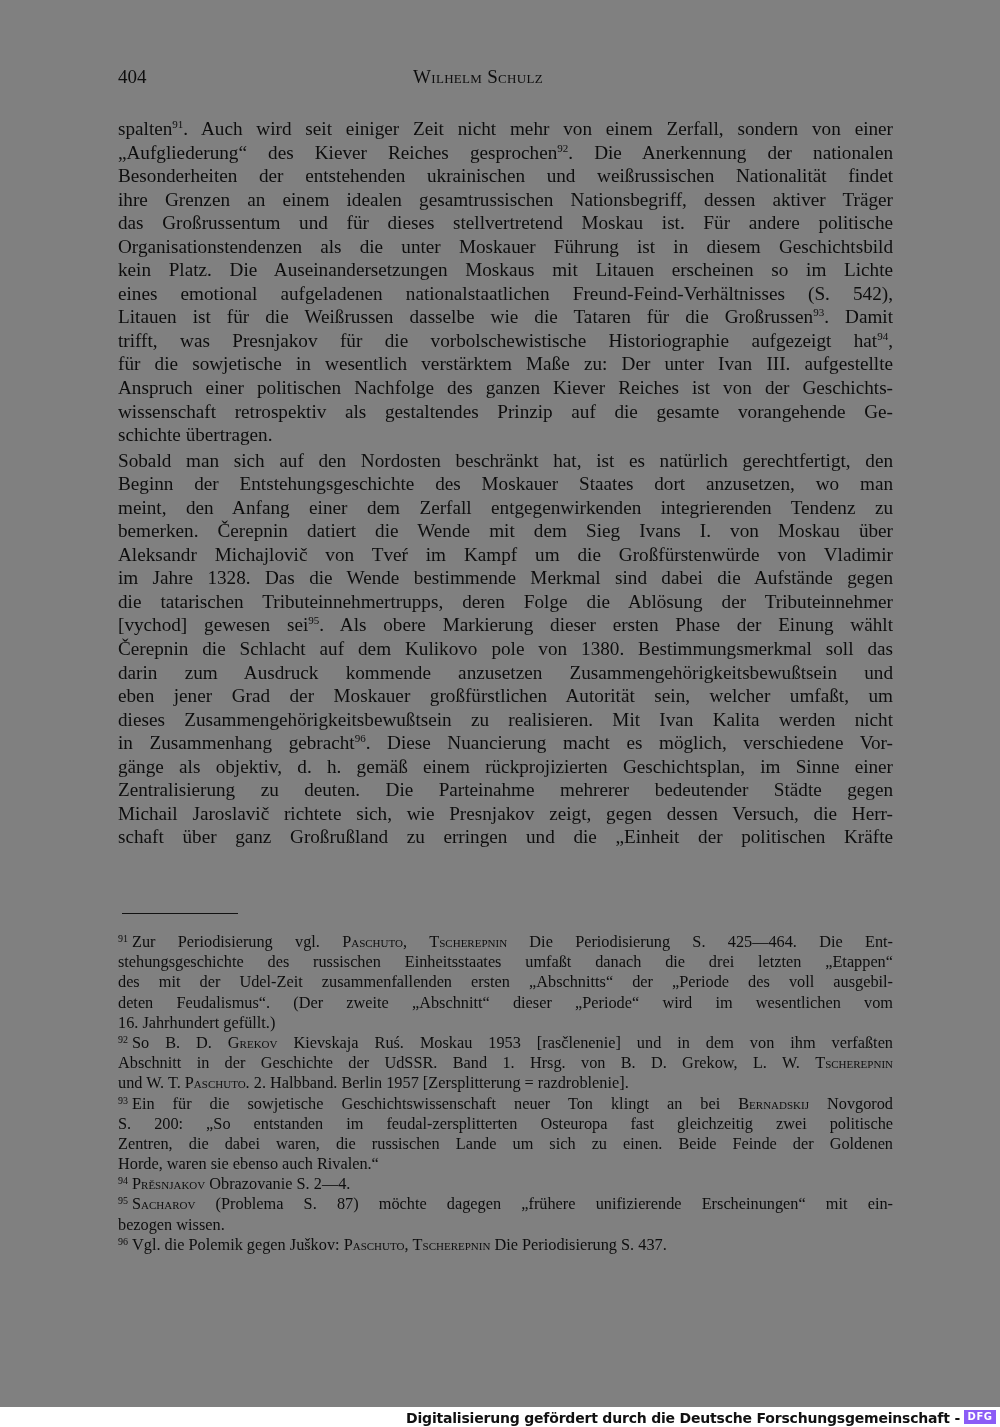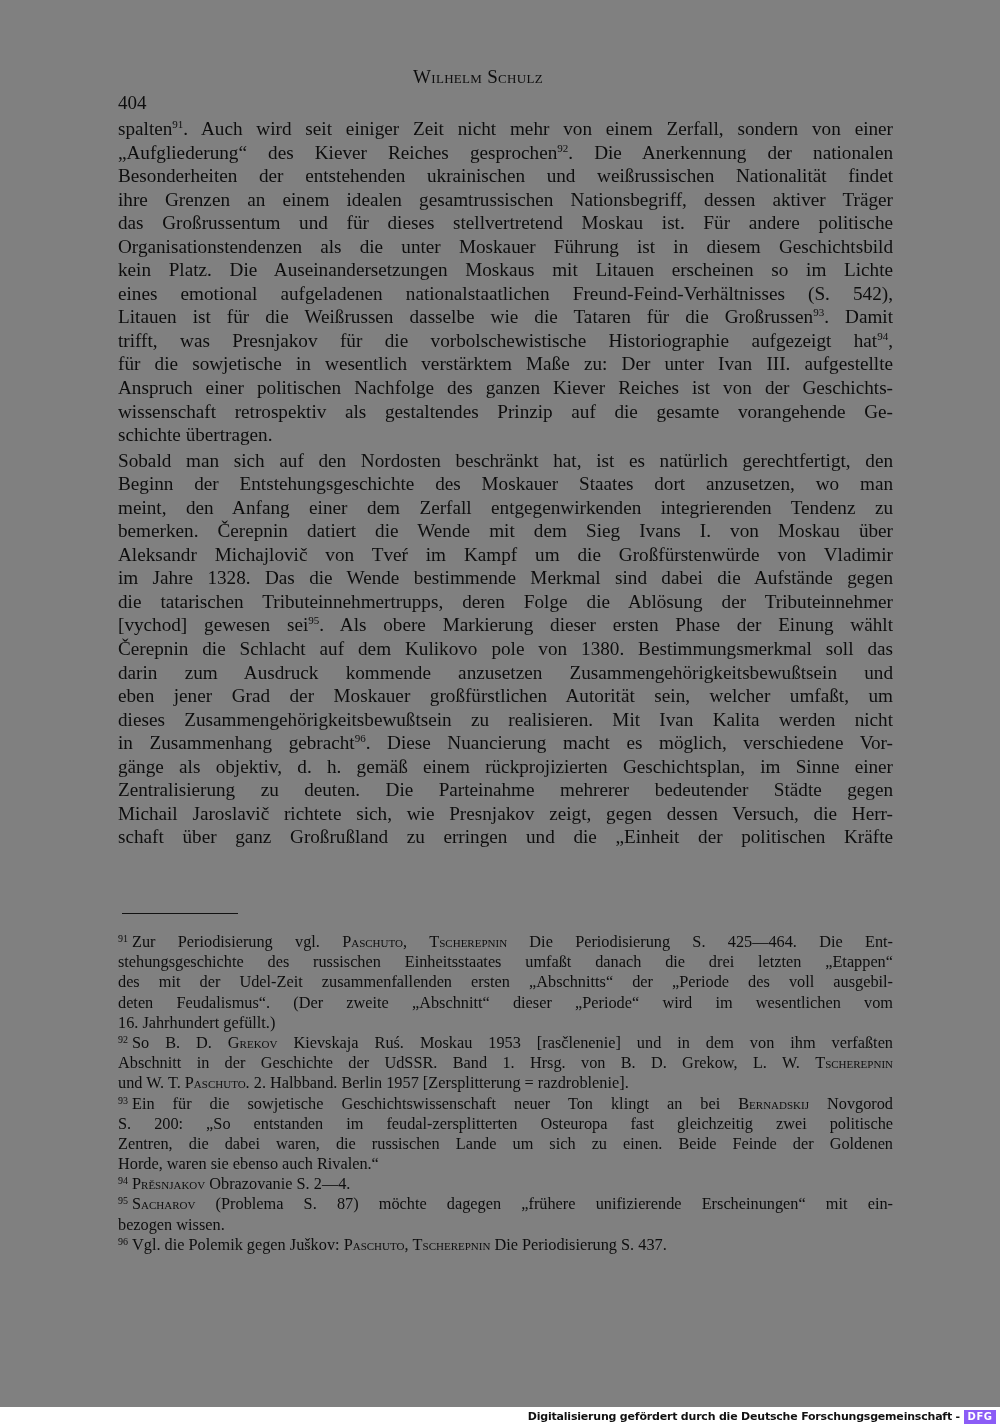--- a/index.html
+++ b/index.html
@@ -13,21 +13,21 @@
     .page {
       position: absolute; left: 0; top: 0;
       width: 1000px; height: 1407px;
       background: #808080;
     }
     .header {
       position: absolute; top: 66px; left: 118px; width: 720px;
       height: 26px;
       font-size: 19px;
     }
-    .page-number { position: absolute; left: 0; top: 0; margin-top: 26px; }
+    .page-number { position: absolute; left: 0; top: 0; }
     .running-head {
       position: absolute; left: 0; right: 0; top: 0; text-align: center;
       font-variant: small-caps; letter-spacing: 0.3px;
     }
     .body-text {
       position: absolute; left: 118px; top: 117px; width: 775px;
     }
     .line {
       height: 23.55px;
       line-height: 23.55px;
@@ -54,21 +54,21 @@
     }
     .fline.last { text-align-last: left; }
     .fnum { font-size: 10px; position: relative; top: -5px; margin-right: 4px; }
     .sc { font-variant: small-caps; }
     .footer-bar {
       position: absolute; left: 0; top: 1407px; width: 1000px; height: 20px;
       background: #ffffff;
     }
     .footer-text {
       position: absolute; right: 40px; top: 3px;
-      font-family: "DejaVu Sans", sans-serif; font-size: 11px; font-weight: bold;
+      font-family: "DejaVu Sans", sans-serif; font-size: 14px; font-weight: bold;
       color: #111; white-space: nowrap; letter-spacing: -0.2px;
     }
     .dfg-logo {
       position: absolute; right: 4px; top: 3px; width: 32px; height: 14px;
       background: #8b5cf6; color: #fff;
       font-family: "DejaVu Sans", sans-serif; font-weight: bold; font-size: 10px;
       line-height: 14px; text-align: center; letter-spacing: 0.5px;
     }
   </style>
 </head>

